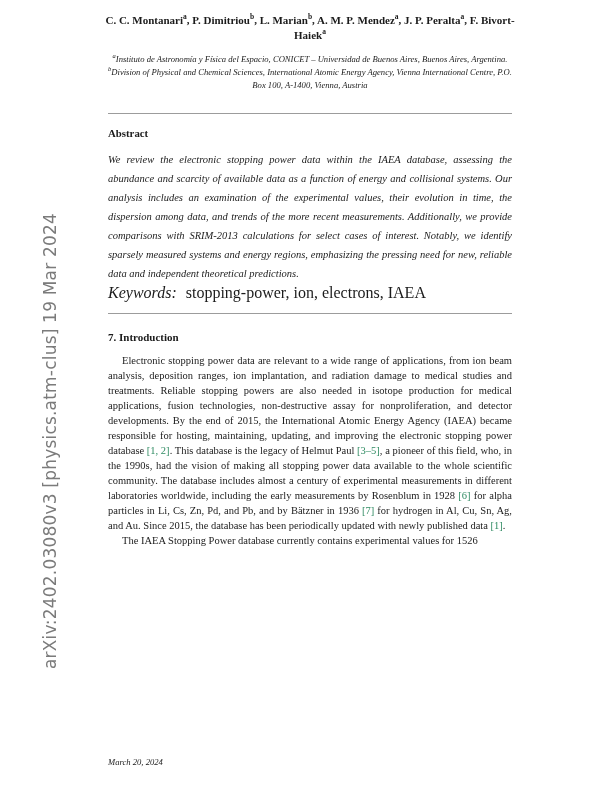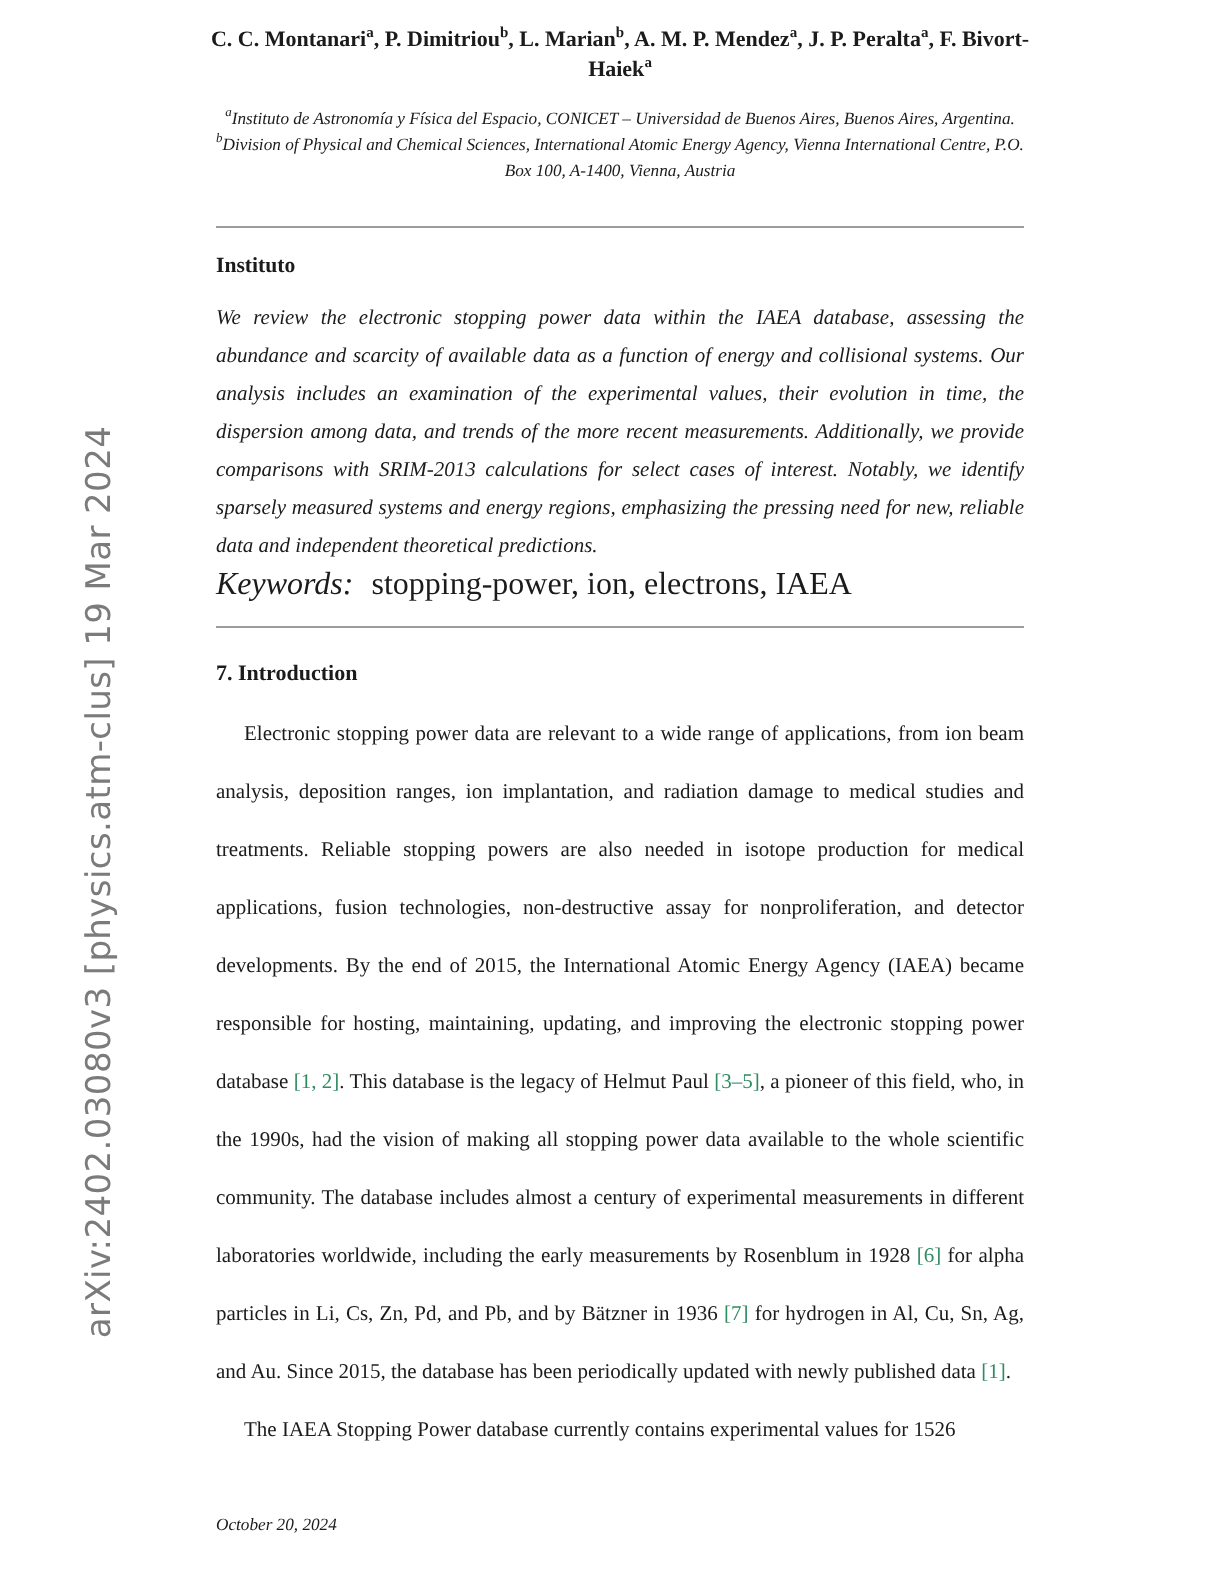--- a/index.html
+++ b/index.html
@@ -77,21 +77,21 @@
   }
   .keywords .kw-label{font-style:italic;}
   .kw-gap{display:inline-block;width:9px;}
   .section-heading{
     margin:17px 0 0 0;
     font-size:11px;
     font-weight:bold;
   }
   .body-para{
     font-size:10.5px;
-    line-height:29px;
+    line-height:15px;
     text-align:justify;
     text-indent:14px;
     margin:10px 0 0 0;
   }
   .body-para + .body-para{margin-top:0;}
   .cite{color:#2f8b62;text-decoration:none;cursor:pointer;}
   .footer{
     position:absolute;
     left:108px;bottom:25px;
     width:404px;
@@ -112,32 +112,32 @@
 
 
     <div class="authors" id="authors"><span>C. C. Montanari<sup>a</sup></span>, <span>P. Dimitriou<sup>b</sup></span>, <span>L. Marian<sup>b</sup></span>, <span>A. M. P. Mendez<sup>a</sup></span>, <span>J. P. Peralta<sup>a</sup></span>, <span>F. Bivort-Haiek<sup>a</sup></span></div>
 
     <div class="affiliations" id="affiliations">
         <div><sup>a</sup>Instituto de Astronomía y Física del Espacio, CONICET – Universidad de Buenos Aires, Buenos Aires, Argentina.</div>
         <div><sup>b</sup>Division of Physical and Chemical Sciences, International Atomic Energy Agency, Vienna International Centre, P.O. Box 100, A-1400, Vienna, Austria</div>
       </div>
 
     <div class="abstract-block">
-      <div class="abstract-heading">Instituto</div>
+      <div class="abstract-heading">Abstract</div>
       <p class="abstract-text">We review the electronic stopping power data within the IAEA database, assessing the abundance and scarcity of available data as a function of energy and collisional systems. Our analysis includes an examination of the experimental values, their evolution in time, the dispersion among data, and trends of the more recent measurements. Additionally, we provide comparisons with SRIM-2013 calculations for select cases of interest. Notably, we identify sparsely measured systems and energy regions, emphasizing the pressing need for new, reliable data and independent theoretical predictions.</p>
       <p class="keywords">
         <span class="kw-label">Keywords:</span><span class="kw-gap"></span><span>stopping-power, ion, electrons, IAEA</span>
       </p>
     </div>
 
     <h2 class="section-heading">7. Introduction</h2>
 
     <p class="body-para" id="para1"><span>Electronic stopping power data are relevant to a wide range of applications, from ion beam analysis, deposition ranges, ion implantation, and radiation damage to medical studies and treatments. Reliable stopping powers are also needed in isotope production for medical applications, fusion technologies, non-destructive assay for nonproliferation, and detector developments. By the end of 2015, the International Atomic Energy Agency (IAEA) became responsible for hosting, maintaining, updating, and improving the electronic stopping power database </span><span class="cite">[1, 2]</span><span>. This database is the legacy of Helmut Paul </span><span class="cite">[3–5]</span><span>, a pioneer of this field, who, in the 1990s, had the vision of making all stopping power data available to the whole scientific community. The database includes almost a century of experimental measurements in different laboratories worldwide, including the early measurements by Rosenblum in 1928 </span><span class="cite">[6]</span><span> for alpha particles in Li, Cs, Zn, Pd, and Pb, and by Bätzner in 1936 </span><span class="cite">[7]</span><span> for hydrogen in Al, Cu, Sn, Ag, and Au. Since 2015, the database has been periodically updated with newly published data </span><span class="cite">[1]</span><span>.</span></p>
 
     <p class="body-para">The IAEA Stopping Power database currently contains experimental values for 1526</p>
 
   </div>
 
   <div class="footer">
-    <span>October 20, 2024</span>
+    <span>March 20, 2024</span>
   </div>
 
 </div>
 
 </body></html>

